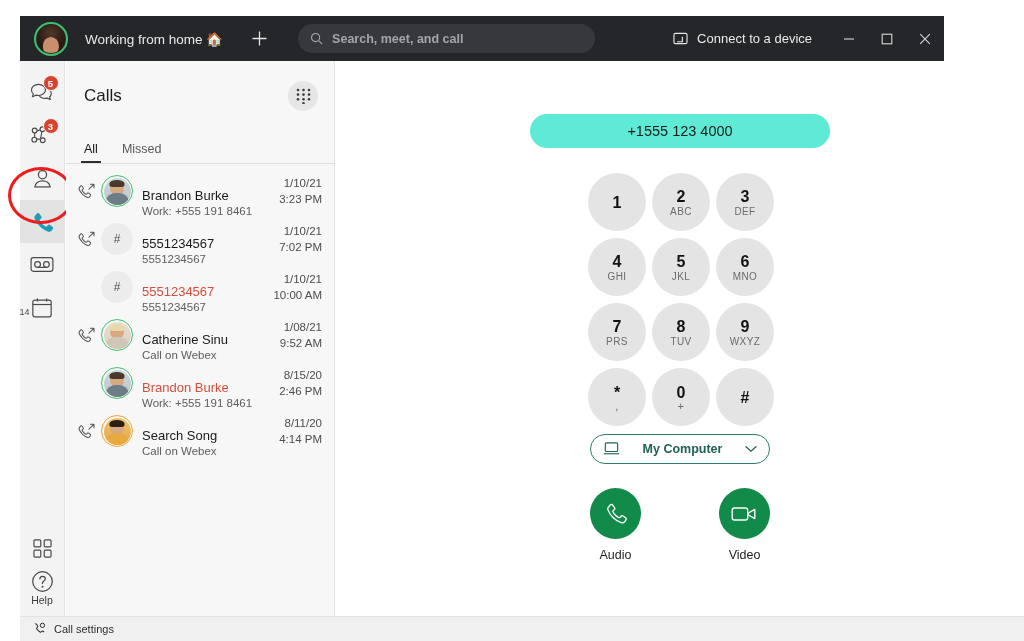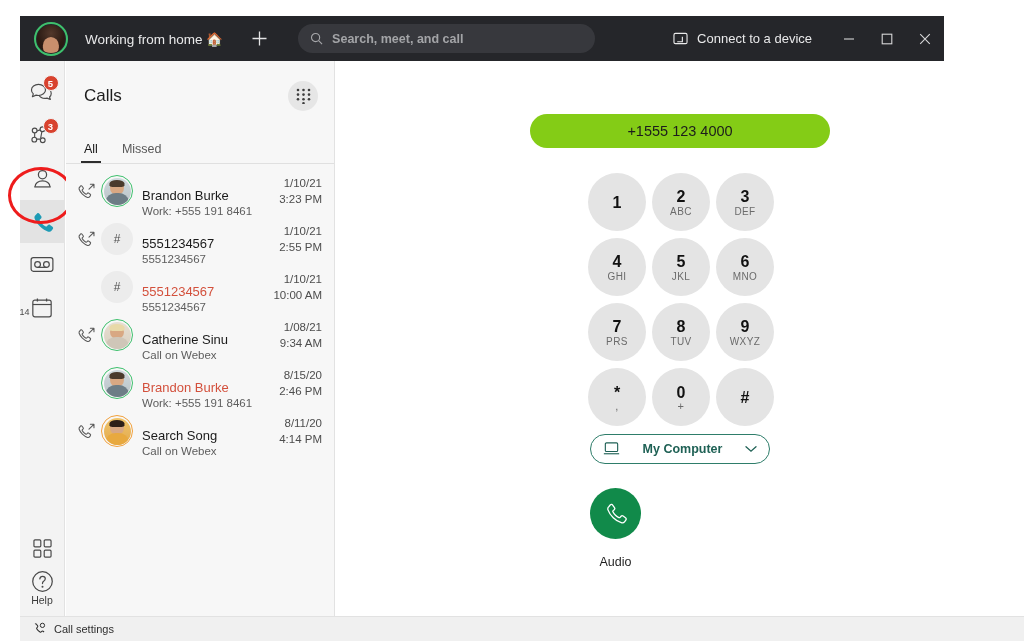--- a/index.html
+++ b/index.html
@@ -185,21 +185,21 @@
   .row-date, .row-time { font-size: 11.5px; color: #4d4d4d; line-height: 16px; white-space: nowrap; }
 
   
   .main {
     position: absolute; left: 336px; top: 61px;
     width: 688px; height: 555px; background: #fff;
   }
   .numfield {
     position: absolute; left: 194px; top: 53px;
     width: 300px; height: 34px; border-radius: 17px;
-    background: #84cc16; display: flex; align-items: center; justify-content: center;
+    background: #5eead4; display: flex; align-items: center; justify-content: center;
     font-size: 14.5px; color: #1c1c1c;
   }
   .keypad {
     position: absolute; left: 252px; top: 112px;
     width: 186px;
     display: grid; grid-template-columns: repeat(3, 58px);
     grid-column-gap: 6px; grid-row-gap: 7px;
   }
   .key {
     width: 58px; height: 58px; border-radius: 50%; background: #e4e4e4;
@@ -219,21 +219,21 @@
   .devsel .lbl { flex: 1; text-align: center; color: #1f6155; }
   .actions {
     position: absolute; left: 254px; top: 427px;
     width: 180px; display: flex; justify-content: space-between;
   }
   .act { display: flex; flex-direction: column; align-items: center; }
   .act-circle {
     width: 51px; height: 51px; border-radius: 50%; background: #118a4a;
     display: flex; align-items: center; justify-content: center;
   }
-  .act-lbl { font-size: 12.5px; color: #1f1f1f; margin-top: 16px; }
+  .act-lbl { font-size: 12.5px; color: #1f1f1f; margin-top: 9px; }
 
   
   .statusbar {
     position: absolute; left: 20px; top: 616px;
     width: 1004px; height: 25px;
     background: #f0f0f0; border-top: 1px solid #e2e2e2;
     display: flex; align-items: center; padding-left: 11px;
   }
   .statusbar .lbl { font-size: 11px; color: #2e2e2e; margin-left: 8px; }
   svg { display: block; }
@@ -419,21 +419,21 @@
           </div>
           <div class="row-av plain">
             <span class="ph-num">#</span>
           </div>
           <div class="row-txt">
             <div class="row-name">5551234567</div>
             <div class="row-sub">5551234567</div>
           </div>
           <div class="row-meta">
             <div class="row-date">1/10/21</div>
-            <div class="row-time">2:55 PM</div>
+            <div class="row-time">7:02 PM</div>
           </div>
         </div>
         <div class="callrow">
           <div class="dir-icon"></div>
           <div class="row-av plain">
             <span class="ph-num">#</span>
           </div>
           <div class="row-txt">
             <div class="row-name missed">5551234567</div>
             <div class="row-sub">5551234567</div>
@@ -454,21 +454,21 @@
             <div class="face f1">
               <div class="hair"></div>
             </div>
           </div>
           <div class="row-txt">
             <div class="row-name">Catherine Sinu</div>
             <div class="row-sub">Call on Webex</div>
           </div>
           <div class="row-meta">
             <div class="row-date">1/08/21</div>
-            <div class="row-time">9:34 AM</div>
+            <div class="row-time">9:52 AM</div>
           </div>
         </div>
         <div class="callrow">
           <div class="dir-icon"></div>
           <div class="row-av ring-green">
             <div class="face m1">
               <div class="hair"></div>
             </div>
           </div>
           <div class="row-txt">
@@ -568,20 +568,29 @@
     </div>
 
     <div class="actions">
       <div class="act">
         <div class="act-circle">
           <svg width="25" height="25" viewBox="0 0 24 24">
             <path d="M7.1 3.6c.7-.5 1.65-.35 2.15.35l1.75 2.35c.47.65.38 1.5-.2 2l-1.05.93c-.33.28-.42.75-.22 1.15.57 1.13 1.42 2.3 2.45 3.3 1.03 1 2.2 1.8 3.3 2.27.4.17.85.05 1.13-.26l.9-1.03c.52-.58 1.37-.68 2-.2l2.25 1.7c.68.5.83 1.45.32 2.15l-1.03 1.4c-.75 1.03-2.07 1.5-3.3 1.13-2.45-.75-5.27-2.45-7.7-4.8-2.45-2.35-4.25-5.07-5.07-7.5-.42-1.22 0-2.53 1-3.33z" stroke="#ffffff" stroke-width="1.25" fill="none"></path>
           </svg>
         </div>
         <div class="act-lbl">Audio</div>
+      </div>
+      <div class="act">
+        <div class="act-circle">
+          <svg width="27" height="20" viewBox="0 0 27 20">
+            <rect x="1.2" y="4" width="15.5" height="12" rx="2.2" stroke="#ffffff" stroke-width="1.35" fill="none"></rect>
+            <path d="M17.4 9l6.4-3.6v9.2L17.4 11z" stroke="#ffffff" stroke-width="1.35" fill="none" stroke-linejoin="round"></path>
+          </svg>
+        </div>
+        <div class="act-lbl">Video</div>
       </div>
     </div>
   </div>
 
   <div class="statusbar">
     <svg width="15" height="15" viewBox="0 0 16 16">
       <path d="M4.3 2.2c.5-.35 1.2-.25 1.55.25l1.2 1.65c.33.45.25 1.07-.15 1.42l-.72.64c-.23.2-.3.52-.16.8.4.8 1 1.62 1.72 2.32.72.7 1.55 1.27 2.32 1.6.28.12.6.04.78-.18l.62-.72c.36-.4.95-.47 1.4-.14l1.1.82" stroke="#2e2e2e" stroke-width="1.1" fill="none"></path>
       <circle cx="12.2" cy="3.6" r="2.3" stroke="#2e2e2e" stroke-width="1.05" fill="none"></circle>
     </svg>
     <span class="lbl">Call settings</span>

